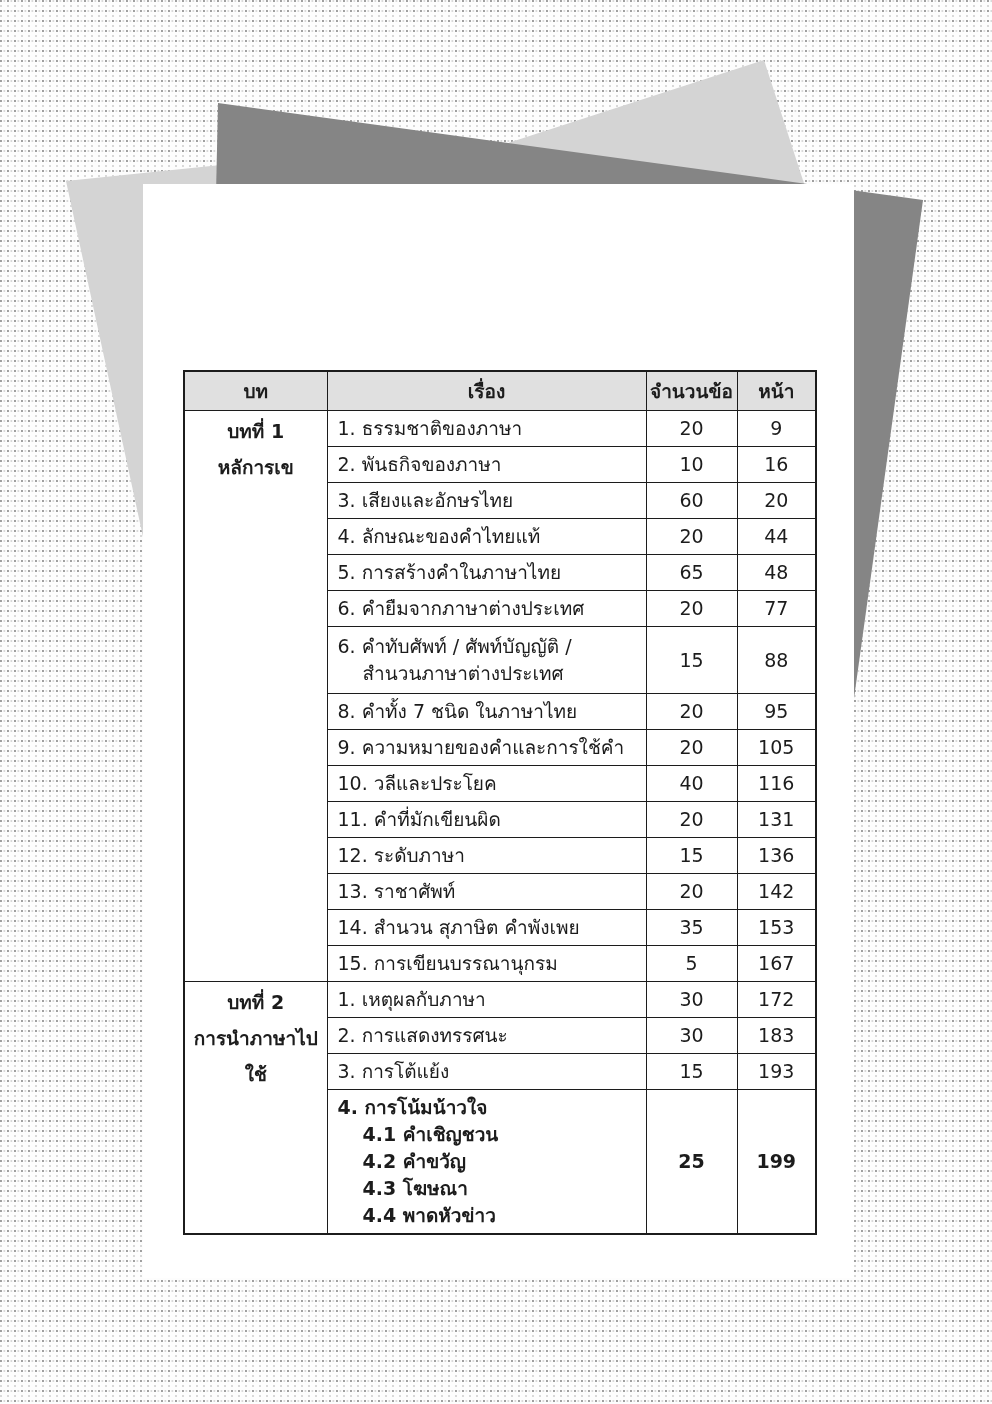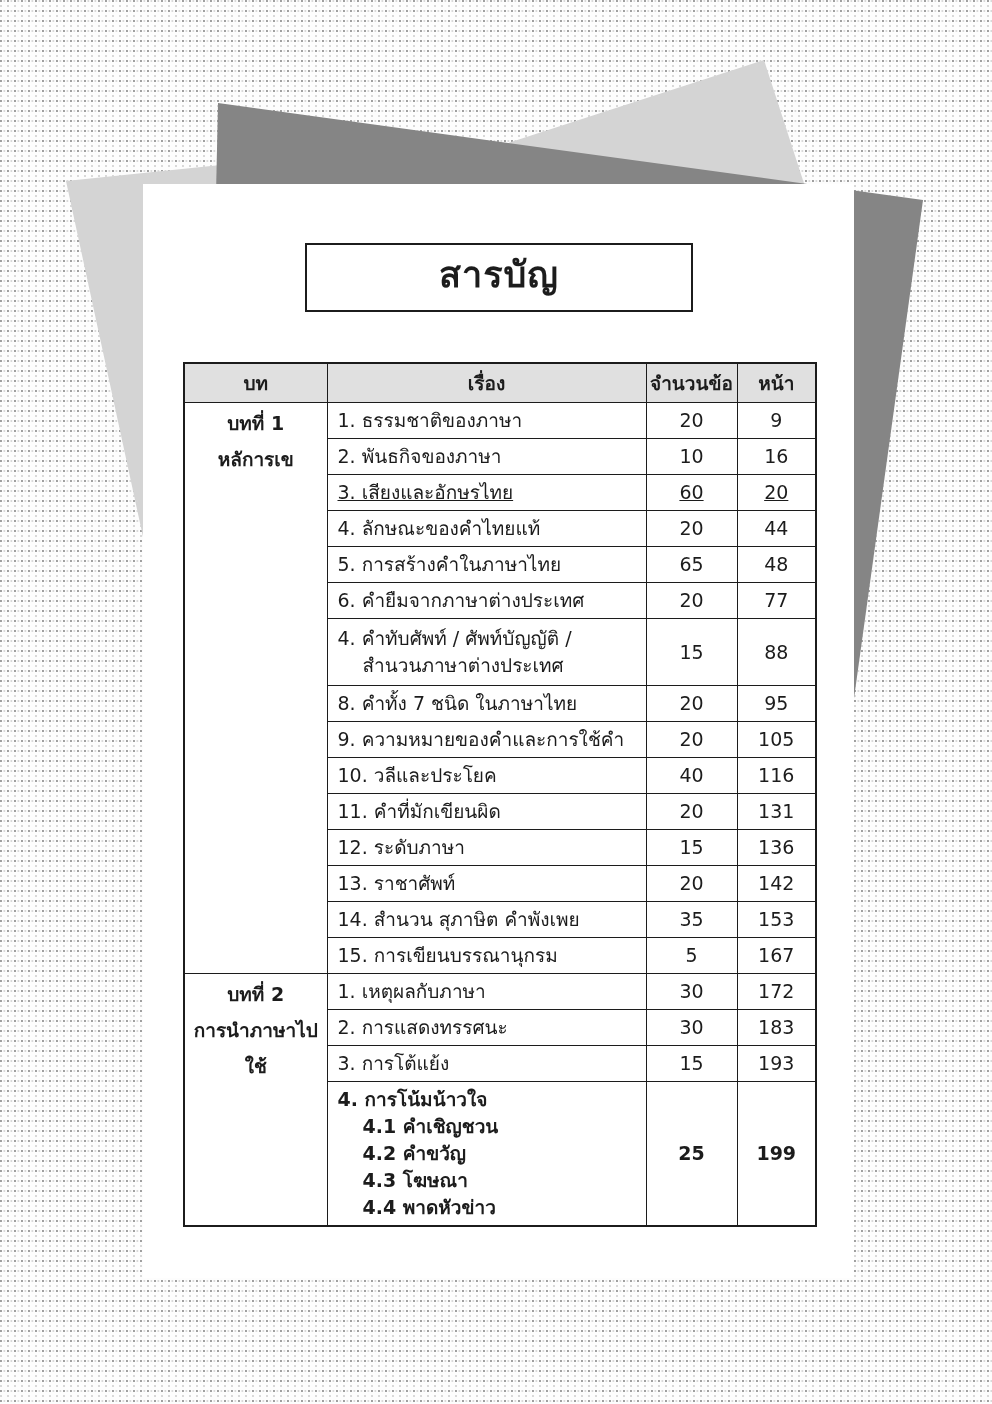--- a/index.html
+++ b/index.html
@@ -37,21 +37,21 @@
   .title-box{
     position:absolute;left:162px;top:59px;width:388px;height:69px;
     border:2px solid var(--line,#1c1c1c);background:#fff;
     display:flex;align-items:center;justify-content:center;box-sizing:border-box;
   }
   .title-box span{
     font-size:36px;font-weight:bold;letter-spacing:1px;line-height:1;
     padding-bottom:6px;
   }
   table.toc{
-    position:absolute;left:40px;top:178px;width:632px;
+    position:absolute;left:40px;top:186px;width:632px;
     border-collapse:collapse;table-layout:fixed;
     border:2px solid var(--line,#1c1c1c);
   }
   table.toc th, table.toc td{
     border:1.5px solid var(--line,#1c1c1c);
     box-sizing:border-box;
   }
   table.toc th{
     height:39px;background:var(--header-bg,#e0e0e0);
     font-size:19px;font-weight:bold;text-align:center;padding:0 2px;
@@ -71,23 +71,20 @@
 </style>
 </head>
 <body>
 
 <div class="stage">
   <div class="sheet light-a"></div>
   <div class="sheet light-b"></div>
   <div class="sheet dark"></div>
 
   <div class="page">
-    <div class="title-box">
-      <span>สารบัญ</span>
-    </div>
 
     <table class="toc">
       <colgroup>
         <col style="width:143px">
         <col style="width:319px">
         <col style="width:91px">
         <col style="width:79px">
       </colgroup>
       <thead>
         <tr>
@@ -109,21 +106,21 @@
             <td class="num-cell">20</td>
             <td class="num-cell">9</td>
           </tr>
           <tr style="height: 36px;">
             <td class="topic-cell">
               <div>2. พันธกิจของภาษา</div>
             </td>
             <td class="num-cell">10</td>
             <td class="num-cell">16</td>
           </tr>
-          <tr style="height: 36px; text-decoration: underline;">
+          <tr style="height: 36px;">
             <td class="topic-cell">
               <div>3. เสียงและอักษรไทย</div>
             </td>
             <td class="num-cell">60</td>
             <td class="num-cell">20</td>
           </tr>
           <tr style="height: 36px;">
             <td class="topic-cell">
               <div>4. ลักษณะของคำไทยแท้</div>
             </td>
@@ -139,21 +136,21 @@
           </tr>
           <tr style="height: 36px;">
             <td class="topic-cell">
               <div>6. คำยืมจากภาษาต่างประเทศ</div>
             </td>
             <td class="num-cell">20</td>
             <td class="num-cell">77</td>
           </tr>
           <tr style="height: 67px;">
             <td class="topic-cell">
-              <div>4. คำทับศัพท์ / ศัพท์บัญญัติ /</div>
+              <div>6. คำทับศัพท์ / ศัพท์บัญญัติ /</div>
               <div class="indent">สำนวนภาษาต่างประเทศ</div>
             </td>
             <td class="num-cell">15</td>
             <td class="num-cell">88</td>
           </tr>
           <tr style="height: 36px;">
             <td class="topic-cell">
               <div>8. คำทั้ง 7 ชนิด ในภาษาไทย</div>
             </td>
             <td class="num-cell">20</td>

